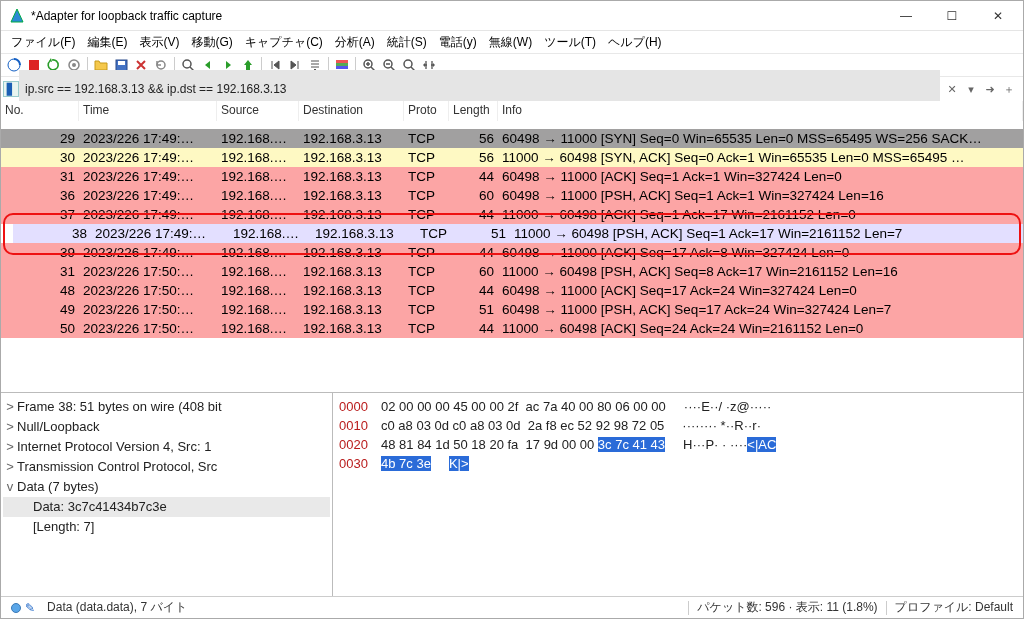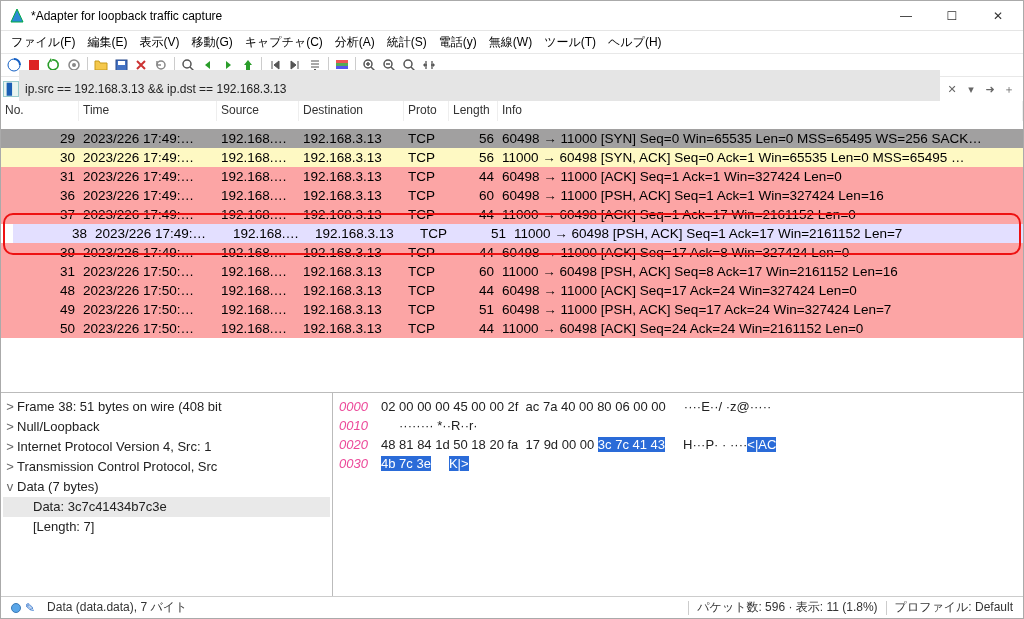--- a/index.html
+++ b/index.html
@@ -31,21 +31,21 @@
   .r-light{background:#fca5a5;justify-content:flex-end;} .r-mid{background:#e3dfff;margin-left:12px;}
   .redbox{position:absolute;left:2px;right:2px;border:2px solid #e11;border-radius:10px;pointer-events:none;}
 
   .bottom{flex:1;display:flex;min-height:0;}
   .treepane{width:332px;border-right:1px solid #bbb;overflow:hidden;font-family:"Consolas","Courier New",monospace;font-size:13px;padding:4px 2px;line-height:20px;color:#222;}
   .treepane .row{white-space:nowrap;display:flex;align-items:center;}
   .tog{display:inline-block;width:14px;text-align:center;color:#666;}
   .treepane .sel{background:#e9e9e9;}
   .hexpane{flex:1;overflow:hidden;font-family:"Consolas","Courier New",monospace;font-size:13px;padding:4px 6px;line-height:19px;color:#222;}
   .hexrow{display:flex;white-space:pre;}
-  .off{color:#ec4899;width:42px;font-style:italic;}
+  .off{color:#b91c1c;width:42px;}
   .hx{flex:0 0 auto;}
   .asc{margin-left:18px;}
   .hi{background:#2a6bd8;color:#fff;}
 
   .status{height:22px;border-top:1px solid #ccc;display:flex;align-items:center;font-size:12px;color:#333;padding:0 4px;}
   .status .seg{padding:0 6px;}
   .status .sepv{width:1px;height:14px;background:#ccc;margin:0 2px;}
   .spush{flex:1;}
   .circle{display:inline-block;width:10px;height:10px;border-radius:50%;background:#5aa6e8;border:1px solid #3a7ab8;vertical-align:middle;margin-right:4px;}
 </style>
@@ -352,21 +352,21 @@
         <span class="tog">&nbsp;</span>
         <span style="padding-left:16px">Data: 3c7c41434b7c3e</span>
       </div>
       <div class="row">
         <span class="tog">&nbsp;</span>
         <span style="padding-left:16px">[Length: 7]</span>
       </div>
     </div>
   <div class="hexpane" id="hexpane">
       <div class="hexrow"><span class="off">0000</span><span class="hx">02 00 00 00 45 00 00 2f  ac 7a 40 00 80 06 00 00</span><span class="asc">····E··/ ·z@·····</span></div>
-      <div class="hexrow"><span class="off">0010</span><span class="asc">········ *··R··r·</span></div>
+      <div class="hexrow"><span class="off">0010</span><span class="hx">c0 a8 03 0d c0 a8 03 0d  2a f8 ec 52 92 98 72 05</span><span class="asc">········ *··R··r·</span></div>
       <div class="hexrow"><span class="off">0020</span><span class="hx">48 81 84 1d 50 18 20 fa  17 9d 00 00 <span class="hi">3c 7c 41 43</span></span><span class="asc">H···P· · ····<span class="hi">&lt;|AC</span></span></div>
       <div class="hexrow"><span class="off">0030</span><span class="hx"><span class="hi">4b 7c 3e</span></span><span class="asc"><span class="hi">K|&gt;</span></span></div>
     </div>
 </div>
 
 <div class="status">
   <span class="seg"><span class="circle"></span><span style="color:#1560c4">✎</span></span>
   <span class="seg">Data (data.data), 7 バイト</span>
   <span class="spush"></span>
   <span class="sepv"></span>

